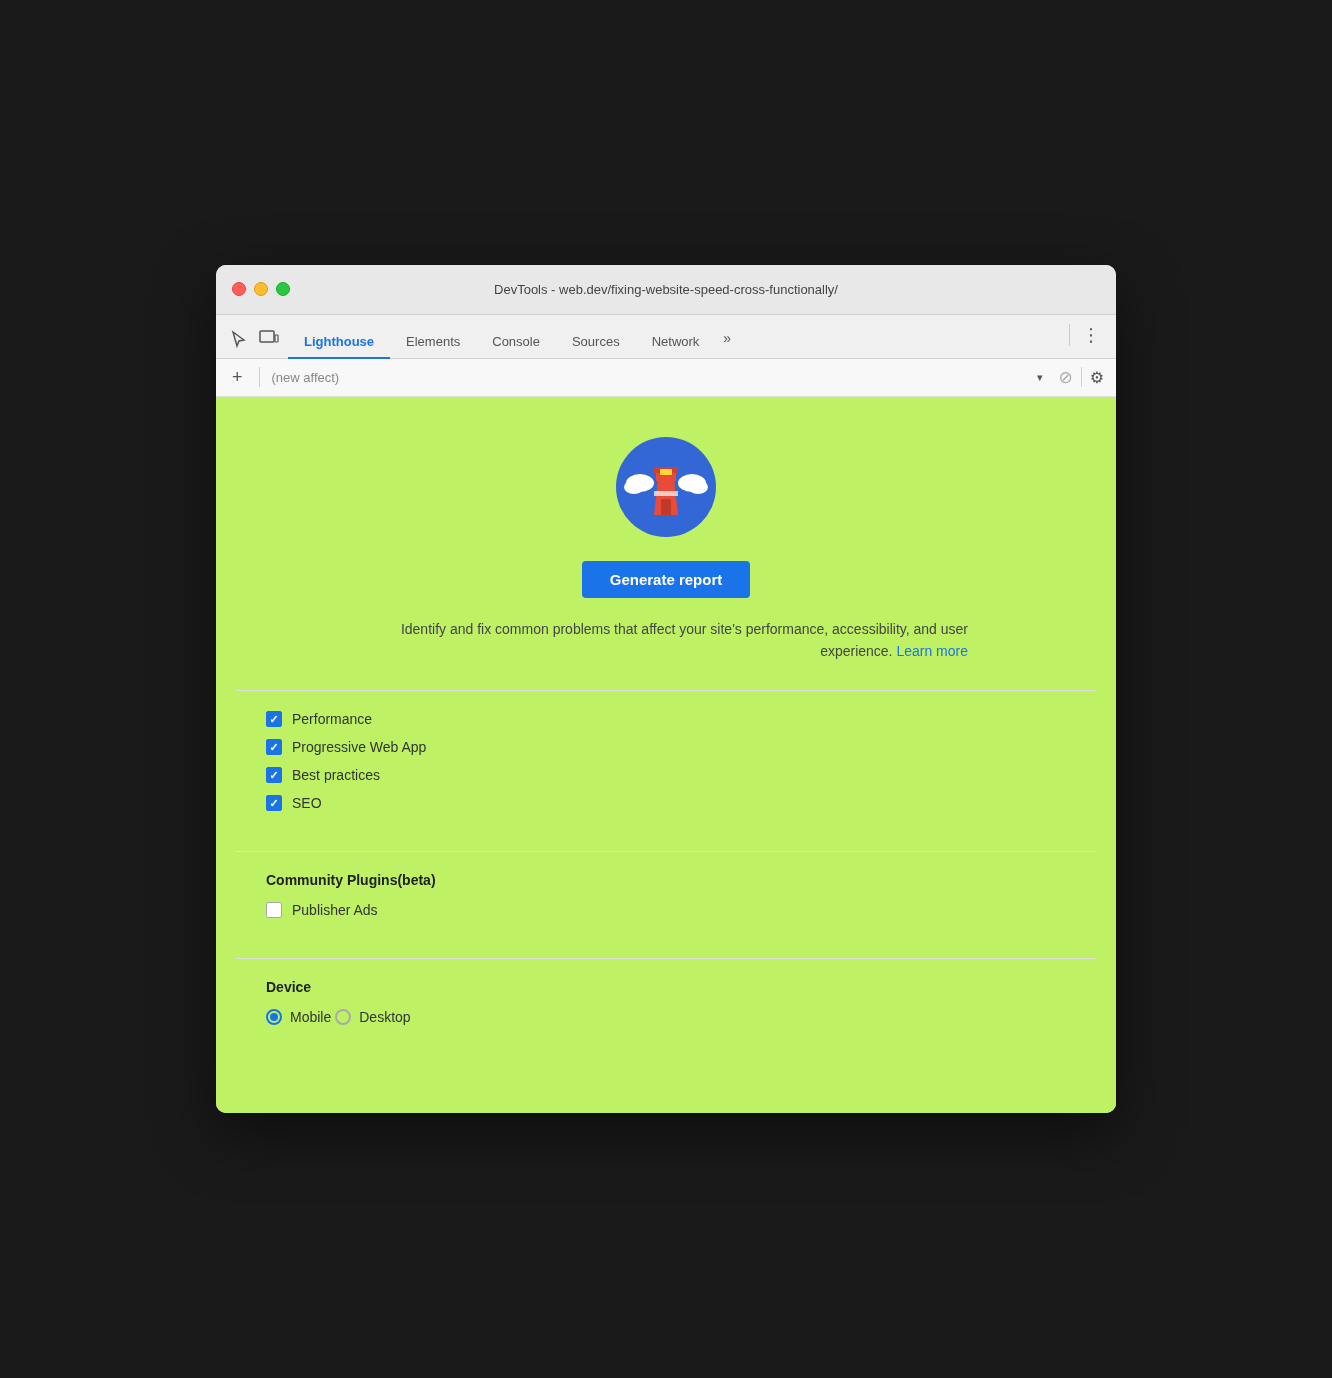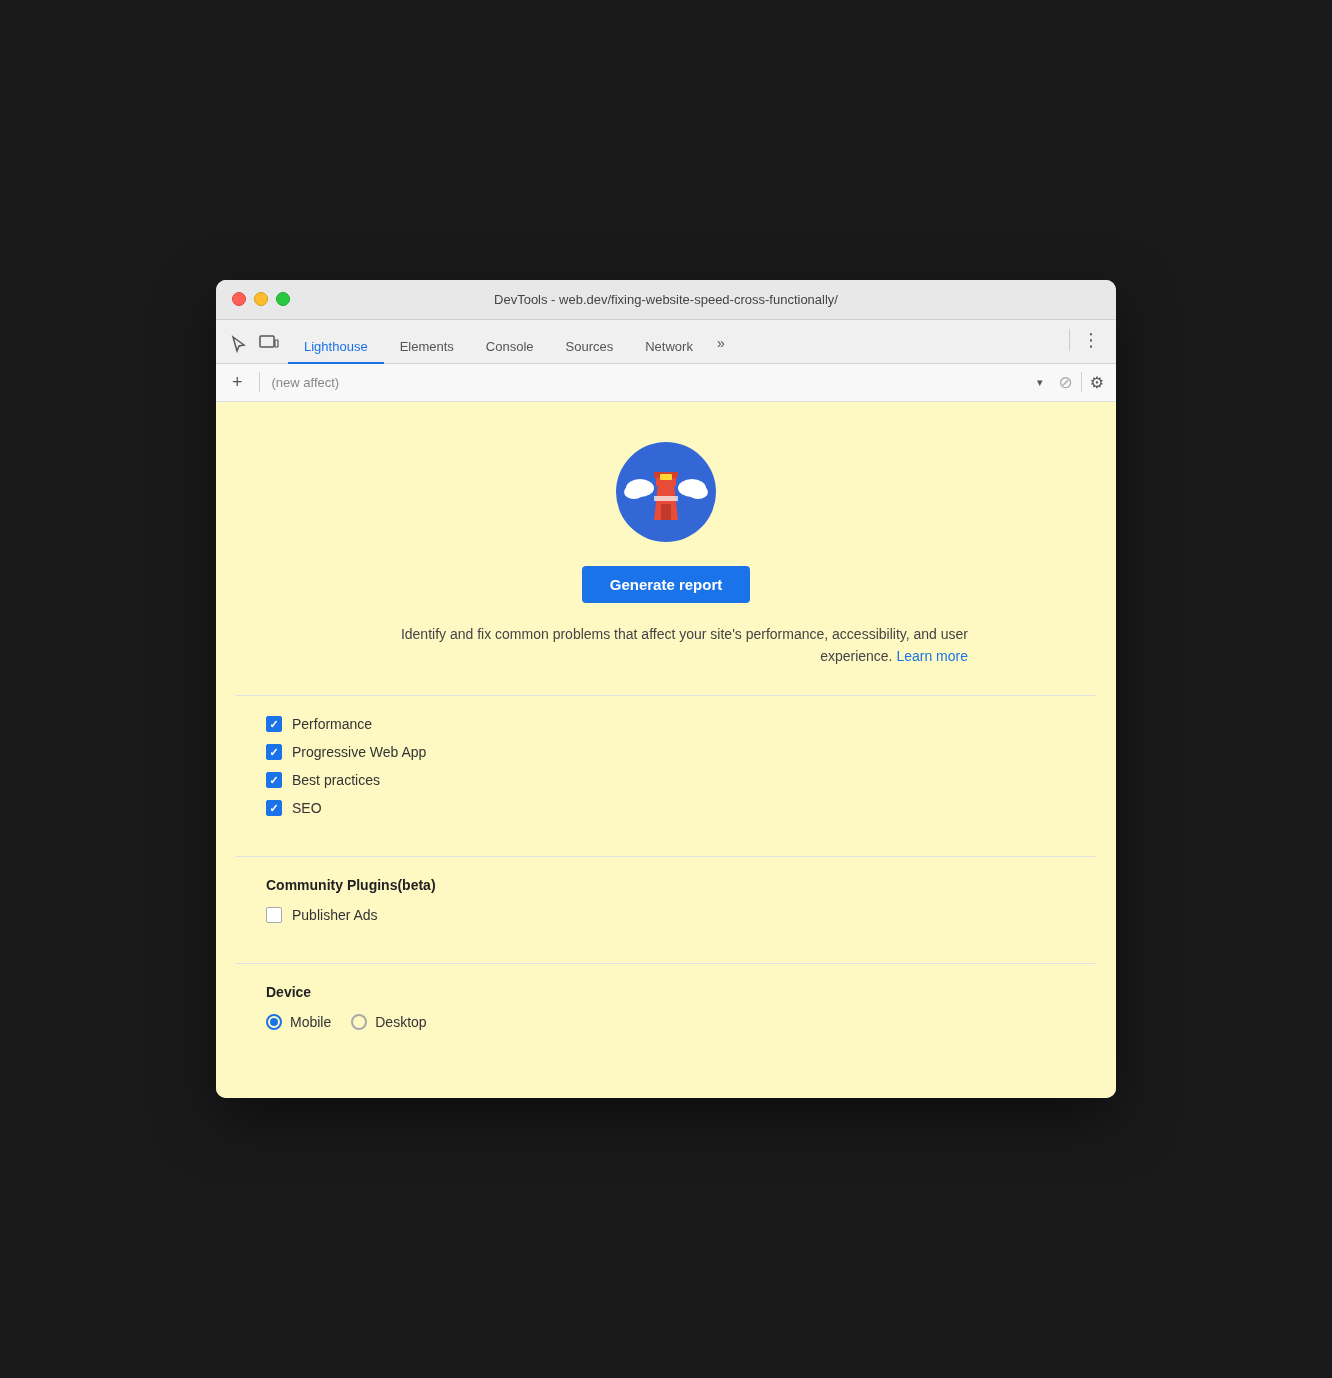--- a/index.html
+++ b/index.html
@@ -16,21 +16,21 @@
       width: 900px;
       background: #f0f0f0;
       border-radius: 10px;
       overflow: hidden;
       box-shadow: 0 20px 60px rgba(0,0,0,0.5);
     }
 
     
     .title-bar {
       background: #e8e8e8;
-      height: 40px;
+      height: 50px;
       display: flex;
       align-items: center;
       padding: 0 16px;
       border-bottom: 1px solid #d0d0d0;
       position: relative;
     }
     .traffic-lights {
       display: flex;
       gap: 8px;
       align-items: center;
@@ -89,21 +89,21 @@
       font-size: 13px;
       color: #555;
       cursor: pointer;
       border-bottom: 2px solid transparent;
       white-space: nowrap;
       margin-bottom: -1px;
     }
     .tab.active {
       color: #1a73e8;
       border-bottom: 2px solid #1a73e8;
-      font-weight: 400;
+      font-weight: 700;
       text-align: center;
     }
     .tab-overflow {
       padding: 8px 8px;
       font-size: 14px;
       color: #555;
       cursor: pointer;
       margin-bottom: 4px;
     }
     .tab-bar-right {
@@ -158,22 +158,22 @@
       gap: 8px;
     }
     .toolbar-settings {
       color: #555;
       font-size: 16px;
       cursor: pointer;
     }
 
     
     .main-content {
-      background: #fef9c3;
-      padding: 40px 20px 28px;
+      background: #bef264;
+      padding: 40px 20px 48px;
       display: flex;
       flex-direction: column;
       align-items: center;
     }
 
     
     .lighthouse-logo {
       width: 100px;
       height: 100px;
       margin-bottom: 24px;
@@ -270,21 +270,21 @@
       cursor: pointer;
     }
     .radio-item label {
       font-size: 14px;
       color: #333;
       cursor: pointer;
     }
     .radio-group {
       display: flex;
       align-items: center;
-      gap: 20px;
+      gap: 4px;
     }
     .radio-circle {
       width: 16px;
       height: 16px;
       border-radius: 50%;
       border: 2px solid #1a73e8;
       display: flex;
       align-items: center;
       justify-content: center;
       cursor: pointer;

